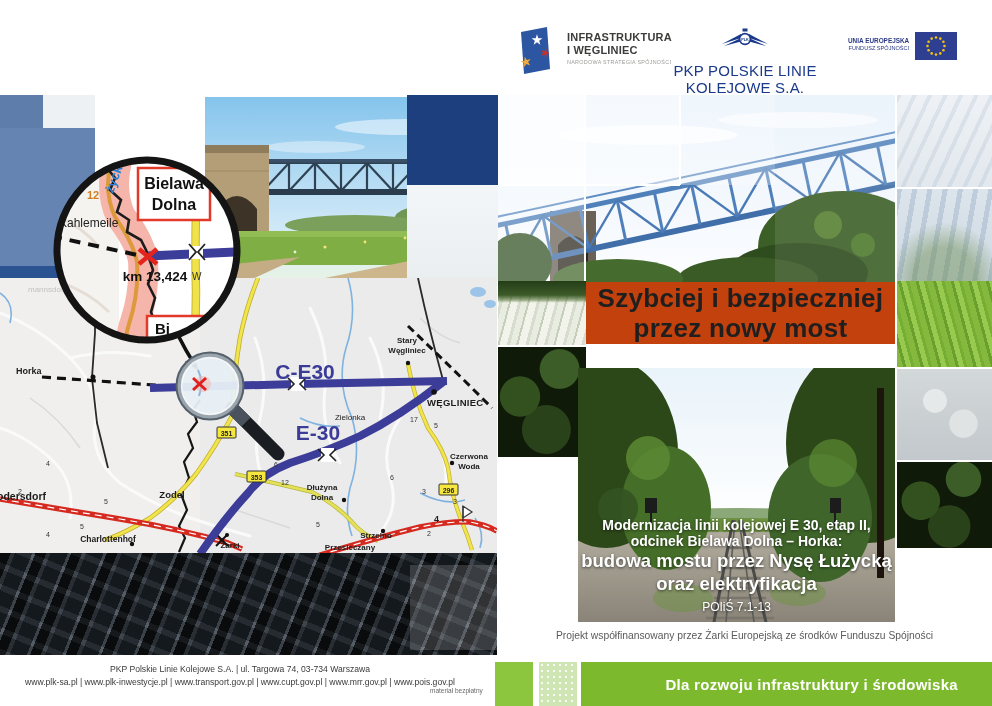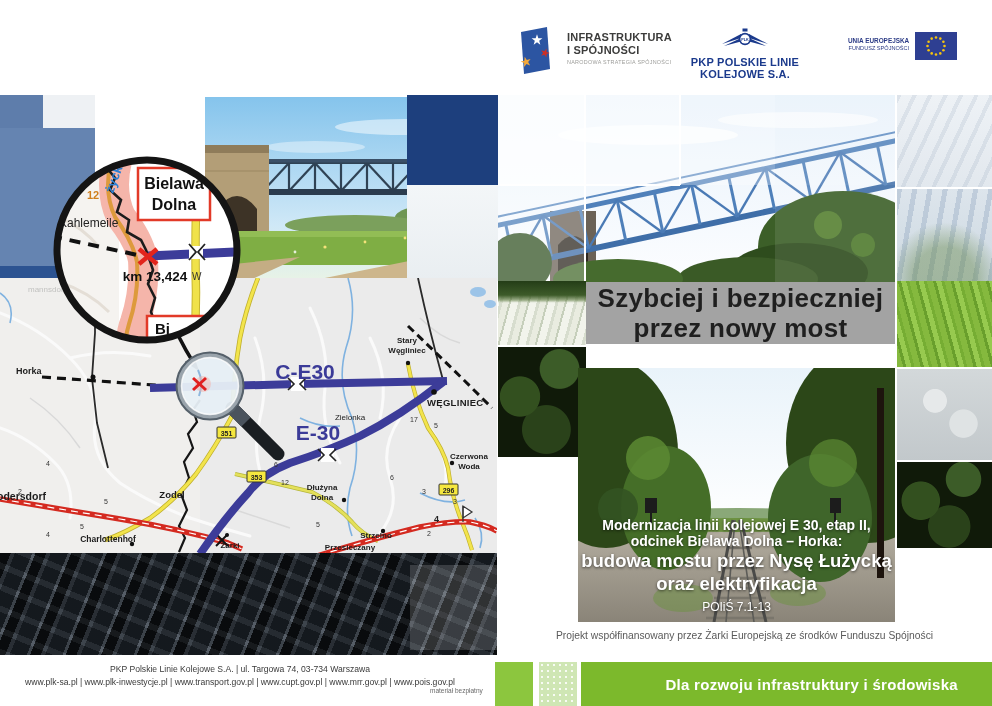--- a/index.html
+++ b/index.html
@@ -5,29 +5,29 @@
   html,body{margin:0;padding:0;background:#fff;}
   .page{position:relative;width:992px;height:706px;background:#fff;overflow:hidden;
         font-family:"Liberation Sans",sans-serif;}
   .abs{position:absolute;}
   
   .logo-infra{left:517px;top:27px;display:flex;gap:14px;}
   .infra-txt{padding-top:4px;}
   .infra-l1,.infra-l2{font-size:11px;font-weight:bold;color:#3c3c3b;line-height:1.15;letter-spacing:.2px;}
   .infra-l3{font-size:5.4px;color:#9c9c99;margin-top:3px;letter-spacing:.3px;}
   .logo-pkp{left:660px;top:28px;width:170px;text-align:center;}
-  .pkp-label{font-size:11px;font-weight:bold;color:#1b3a8c;letter-spacing:.2px;margin-top:4px;}
+  .pkp-label{font-size:15px;font-weight:normal;color:#1b3a8c;letter-spacing:.2px;margin-top:10px;}
   .logo-eu{left:848px;top:32px;display:flex;gap:6px;}
   .eu-txt{text-align:right;padding-top:5px;}
   .eu-l1{font-size:6.4px;font-weight:bold;color:#2a3a85;}
   .eu-l2{font-size:5.6px;color:#2a3a85;margin-top:1px;}
   
   .tile{position:absolute;}
   .title-block{left:586px;top:282px;width:309px;height:62px;display:flex;flex-direction:column;
-        align-items:center;justify-content:center;background:#a3a3a3;}
+        align-items:center;justify-content:center;background:#c2410c;}
   .title-line{font-size:26px;font-weight:bold;color:#1f1f1f;line-height:1.16;letter-spacing:.3px;}
   .overlay-text{left:578px;top:518px;width:317px;text-align:center;color:#fff;
         text-shadow:0 1px 3px rgba(0,0,0,.6);}
   .ov-s{font-size:14px;font-weight:700;line-height:1.12;}
   .ov-b{font-size:18.5px;font-weight:bold;line-height:1.12;margin-top:2px;}
   .ov-p{font-size:12px;margin-top:5px;}
   .cofin{left:497px;top:629px;width:495px;text-align:center;font-size:10.3px;color:#5a5a5a;line-height:1.3;}
   .water-tile{left:498px;top:281px;width:88px;height:64px;
      background:
        linear-gradient(180deg,#243d17 0,#3d5b29 22%,rgba(90,120,60,.55) 30%,rgba(255,255,255,0) 34%),
@@ -64,21 +64,21 @@
 
   <div class="abs logo-infra">
     <svg width="36" height="50" viewBox="0 0 36 50">
       <polygon points="4,5 30,0 33,42 7,47" fill="#2c55a2"></polygon>
       <polygon points="0,-6 1.4,-1.9 5.7,-1.9 2.3,0.7 3.5,4.9 0,2.4 -3.5,4.9 -2.3,0.7 -5.7,-1.9 -1.4,-1.9" fill="#ffffff" transform="translate(20,13) scale(0.95)"></polygon>
       <polygon points="0,-6 1.4,-1.9 5.7,-1.9 2.3,0.7 3.5,4.9 0,2.4 -3.5,4.9 -2.3,0.7 -5.7,-1.9 -1.4,-1.9" fill="#cc2f26" transform="translate(28,26) scale(0.8) rotate(18)"></polygon>
       <polygon points="0,-6 1.4,-1.9 5.7,-1.9 2.3,0.7 3.5,4.9 0,2.4 -3.5,4.9 -2.3,0.7 -5.7,-1.9 -1.4,-1.9" fill="#f2a83b" transform="translate(9,35) scale(0.9) rotate(-14)"></polygon>
     </svg>
     <div class="infra-txt">
       <div class="infra-l1">INFRASTRUKTURA</div>
-      <div class="infra-l2">I SPÓJNOŚCI</div>
+      <div class="infra-l2">I WĘGLINIEC</div>
       <div class="infra-l3">NARODOWA STRATEGIA SPÓJNOŚCI</div>
     </div>
   </div>
 
   <div class="abs logo-pkp">
     <svg width="46" height="20" viewBox="0 0 46 20">
       <g fill="#1b3a8c">
         <polygon points="0,16 19,6 19,10"></polygon>
         <polygon points="2,18 19,10 19,13.5"></polygon>
         <polygon points="46,16 27,6 27,10"></polygon>

